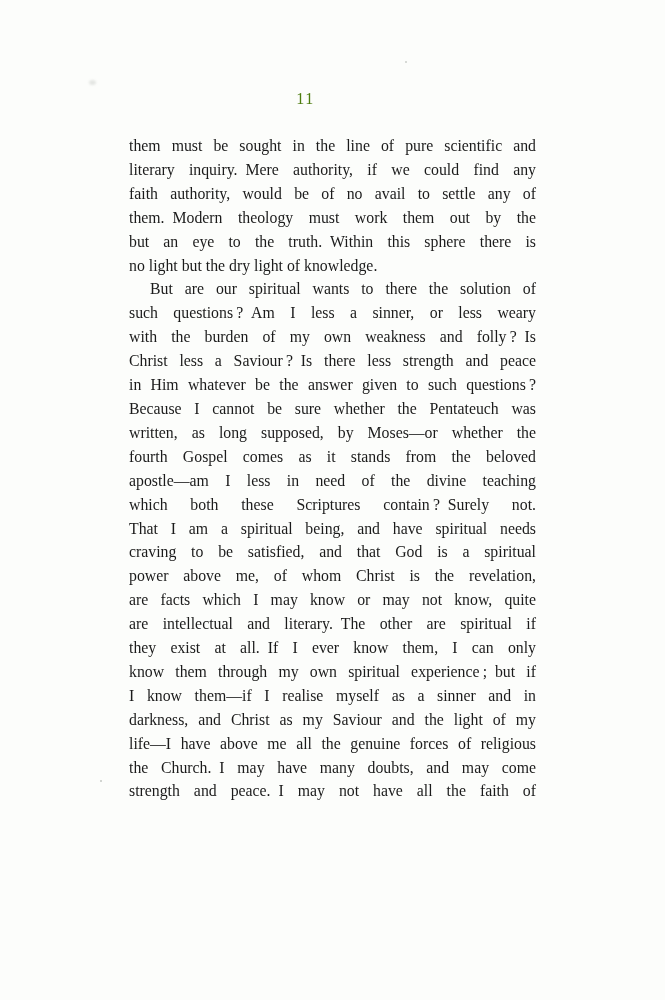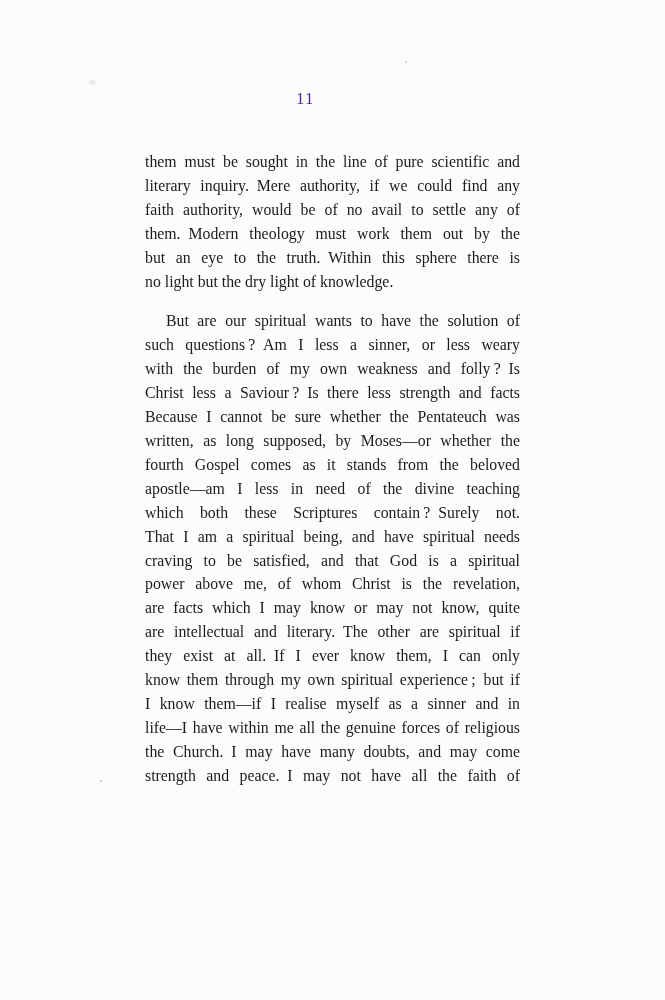--- a/index.html
+++ b/index.html
@@ -10,29 +10,29 @@
     overflow: hidden;
     font-family: "Liberation Serif", "DejaVu Serif", serif;
     color: #1b1b1b;
   }
   .page-number {
     position: absolute;
     top: 90px; left: 0; width: 611px;
     text-align: center;
     font-size: 16px;
     letter-spacing: 1.5px;
-    color: #4c1d95;
+    color: #4d7c0f;
   }
   .text-block {
     position: absolute;
     left: 129px; top: 134px; width: 407px;
     font-size: 15.8px;
     line-height: 23.9px;
   }
-  .para { margin: 16px; padding: 0; }
+  .para { margin: 0; padding: 0; }
   .line {
     text-align: justify;
     text-align-last: justify;
     white-space: normal;
   }
   .line.flush-left { text-align-last: left; font-family: Liberation Serif, serif; }
   .line.indent { text-indent: 21px; }
   .speck {
     position: absolute;
     border-radius: 50%;
@@ -55,34 +55,36 @@
 <div class="text-block">
   <div class="para">
     <div class="line">them must be sought in the line of pure scientific and</div>
     <div class="line">literary inquiry. Mere authority, if we could find any</div>
     <div class="line">faith authority, would be of no avail to settle any of</div>
     <div class="line">them. Modern theology must work them out by the</div>
     <div class="line">but an eye to the truth. Within this sphere there is</div>
     <div class="line flush-left">no light but the dry light of knowledge.</div>
   </div>
   <div class="para">
-    <div class="line indent">But are our spiritual wants to have the solution of</div>
+    <div class="line indent">But are our spiritual wants to there the solution of</div>
     <div class="line">such questions ? Am I less a sinner, or less weary</div>
     <div class="line">with the burden of my own weakness and folly ? Is</div>
-    <div class="line">Christ less a Saviour ? Is there less strength and facts</div>
+    <div class="line">Christ less a Saviour ? Is there less strength and peace</div>
+    <div class="line">in Him whatever be the answer given to such questions ?</div>
     <div class="line">Because I cannot be sure whether the Pentateuch was</div>
     <div class="line">written, as long supposed, by Moses—or whether the</div>
     <div class="line">fourth Gospel comes as it stands from the beloved</div>
     <div class="line">apostle—am I less in need of the divine teaching</div>
     <div class="line">which both these Scriptures contain ? Surely not.</div>
     <div class="line">That I am a spiritual being, and have spiritual needs</div>
     <div class="line">craving to be satisfied, and that God is a spiritual</div>
     <div class="line">power above me, of whom Christ is the revelation,</div>
     <div class="line">are facts which I may know or may not know, quite</div>
     <div class="line">are intellectual and literary. The other are spiritual if</div>
     <div class="line">they exist at all. If I ever know them, I can only</div>
     <div class="line">know them through my own spiritual experience ; but if</div>
     <div class="line">I know them—if I realise myself as a sinner and in</div>
-    <div class="line">life—I have within me all the genuine forces of religious</div>
+    <div class="line">darkness, and Christ as my Saviour and the light of my</div>
+    <div class="line">life—I have above me all the genuine forces of religious</div>
     <div class="line">the Church. I may have many doubts, and may come</div>
     <div class="line">strength and peace. I may not have all the faith of</div>
   </div>
 </div>
 
 </body></html>

